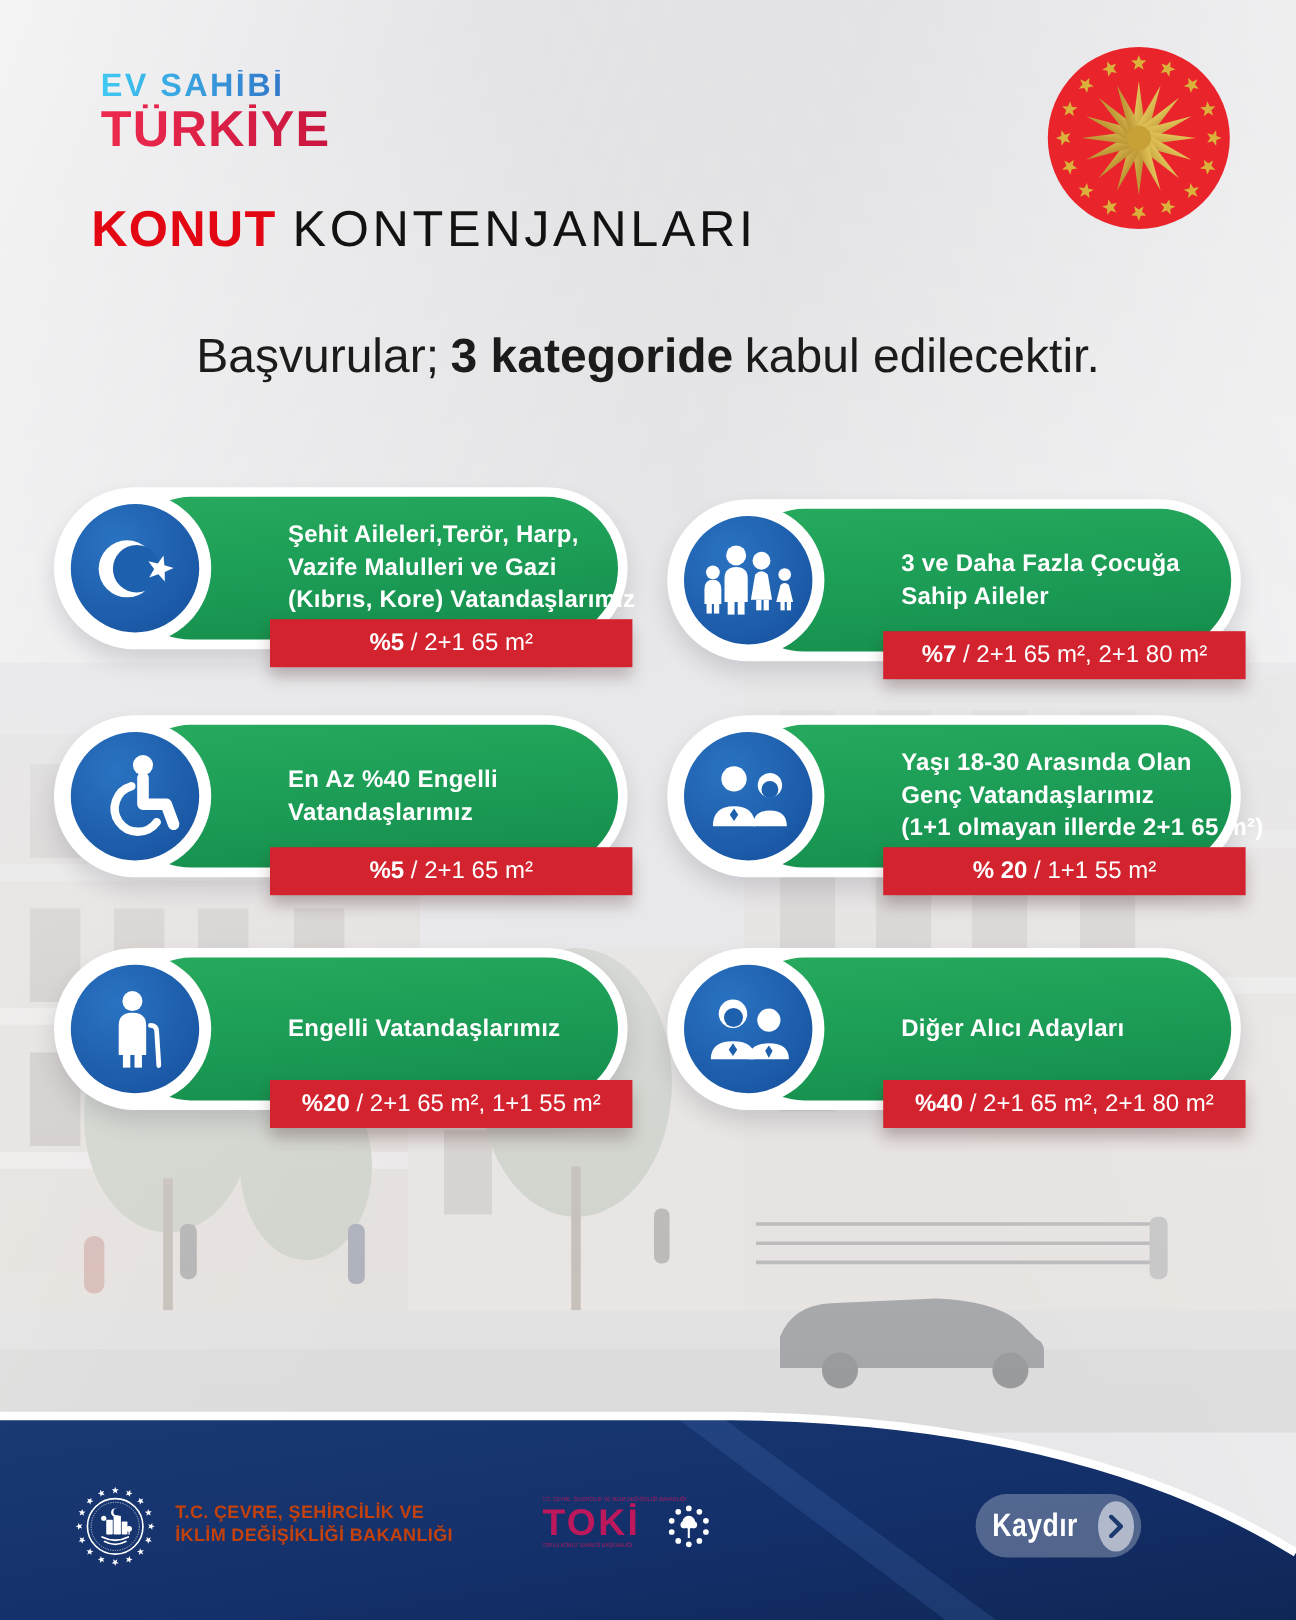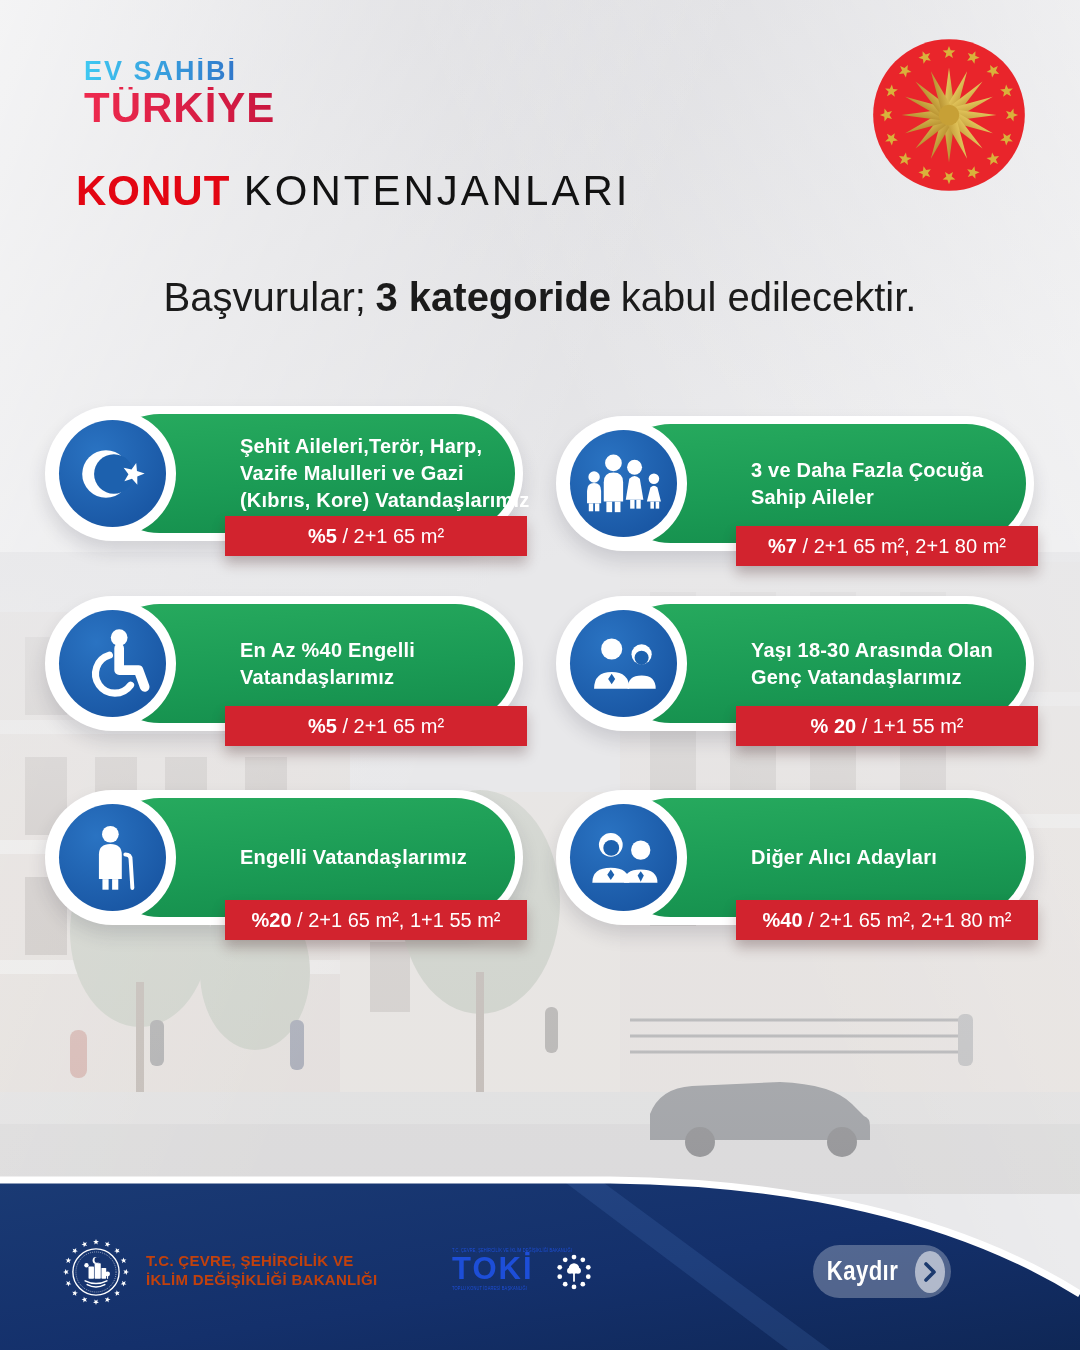--- a/index.html
+++ b/index.html
@@ -56,21 +56,21 @@
     display:flex;align-items:center;justify-content:center;color:#fff;font-size:20px;
     box-shadow:0 8px 12px rgba(60,20,20,.25);white-space:nowrap;}
   .q-bold{font-weight:700;}
   .q-rest{font-weight:400;margin-left:.28em;}
 
   
   .band{position:absolute;left:0;top:1172px;width:1080px;height:178px;}
   .ministry-seal{position:absolute;left:62px;top:1238px;width:68px;height:68px;}
   .ministry-text{position:absolute;left:146px;top:1251px;color:#c2410c;font-weight:700;
     font-size:15px;line-height:19px;letter-spacing:.3px;}
-  .toki{position:absolute;left:452px;top:1247px;color:#1d4ed8;width:100px;}
+  .toki{position:absolute;left:452px;top:1247px;color:#be185d;width:100px;}
   .toki-small{display:block;font-size:5px;letter-spacing:.2px;white-space:nowrap;
     transform:scaleX(.8);transform-origin:left;}
   .toki-word{display:block;font-size:31px;font-weight:700;letter-spacing:2px;line-height:32px;}
   .toki-emblem{position:absolute;left:552px;top:1250px;width:44px;height:44px;}
   .kaydir{position:absolute;left:813px;top:1245px;width:138px;height:53px;border-radius:27px;
     background:rgba(255,255,255,.27);display:flex;align-items:center;justify-content:space-between;
     gap:9px;cursor:pointer;border:none;}
   .kaydir-label{color:#fff;font-size:27px;font-weight:700;transform:scaleX(.82);letter-spacing:.5px;}
   .kaydir-circle{width:42px;height:42px;border-radius:50%;background:rgba(255,255,255,.55);
     display:flex;align-items:center;justify-content:center;}
@@ -291,20 +291,21 @@
         <span class="q-bold">%5</span>
         <span class="q-rest">/ 2+1 65 m²</span>
       </div>
     </div>
 
     <div class="card pos-3">
       <div class="pill">
         <div class="greenpill">
           <span class="cline">Yaşı 18-30 Arasında Olan</span>
           <span class="cline">Genç Vatandaşlarımız</span>
+          <span class="cline">(1+1 olmayan illerde 2+1 65 m²)</span>
         </div>
         <div class="iconring">
           <div class="iconcircle">
             <svg viewBox="0 0 100 100">
               <g fill="#fff">
                 <circle cx="36" cy="33" r="12"></circle>
                 <path d="M16,78 q0,-19 20,-19 q20,0 20,19 z"></path>
                 <circle cx="70" cy="39" r="11.5"></circle>
                 <path d="M54,78 q0,-15 16,-15 q16,0 16,15 z"></path>
               </g>

